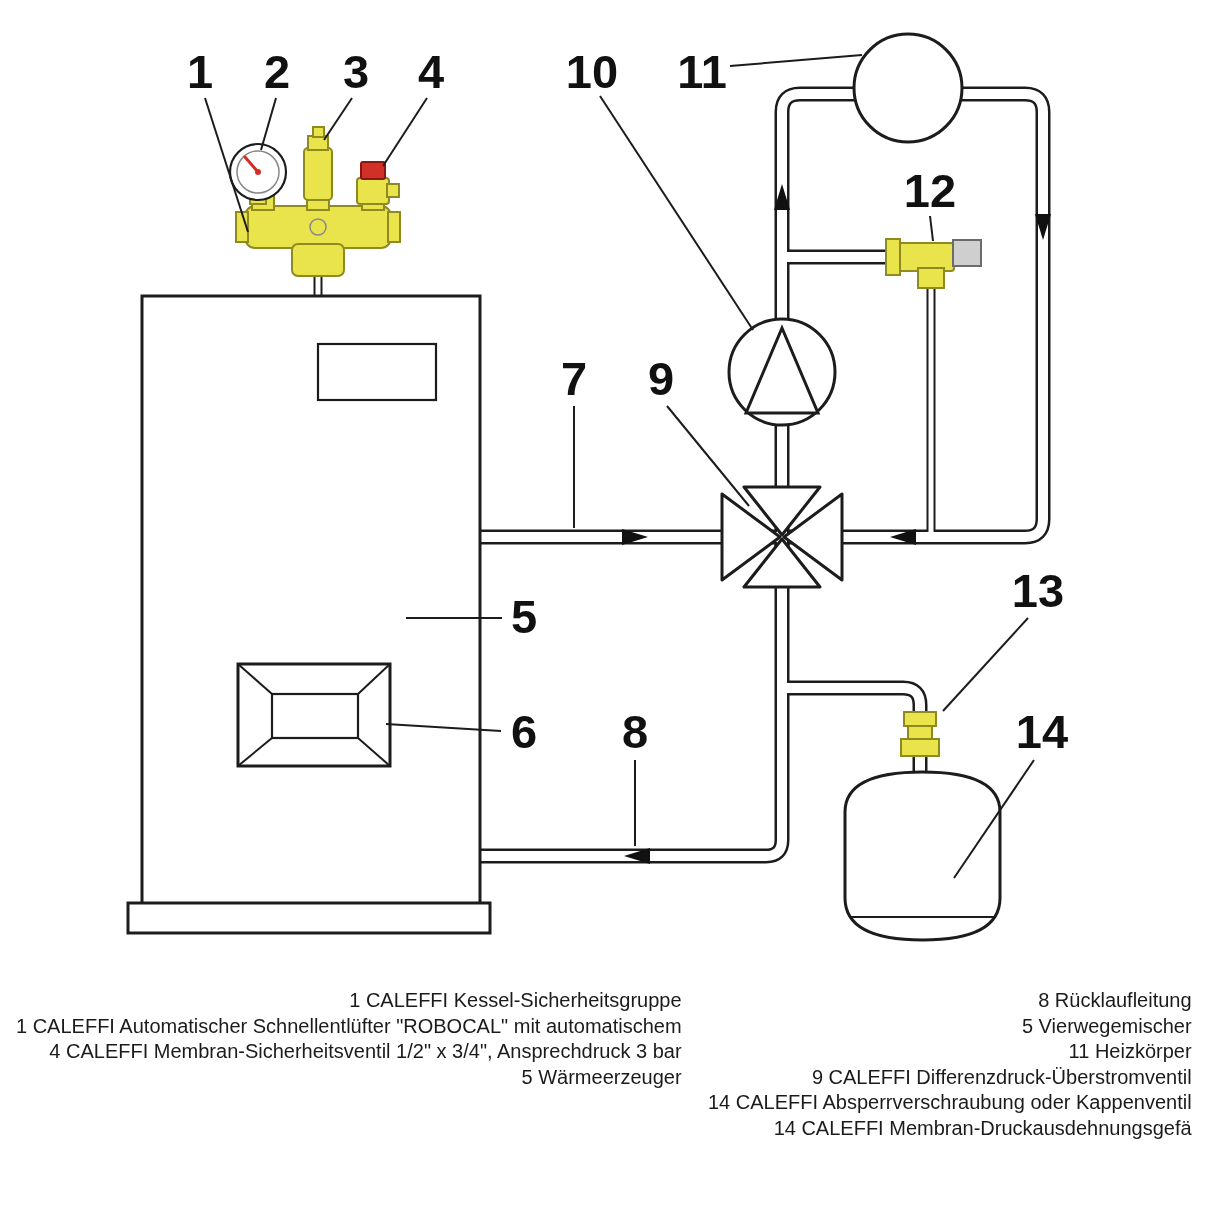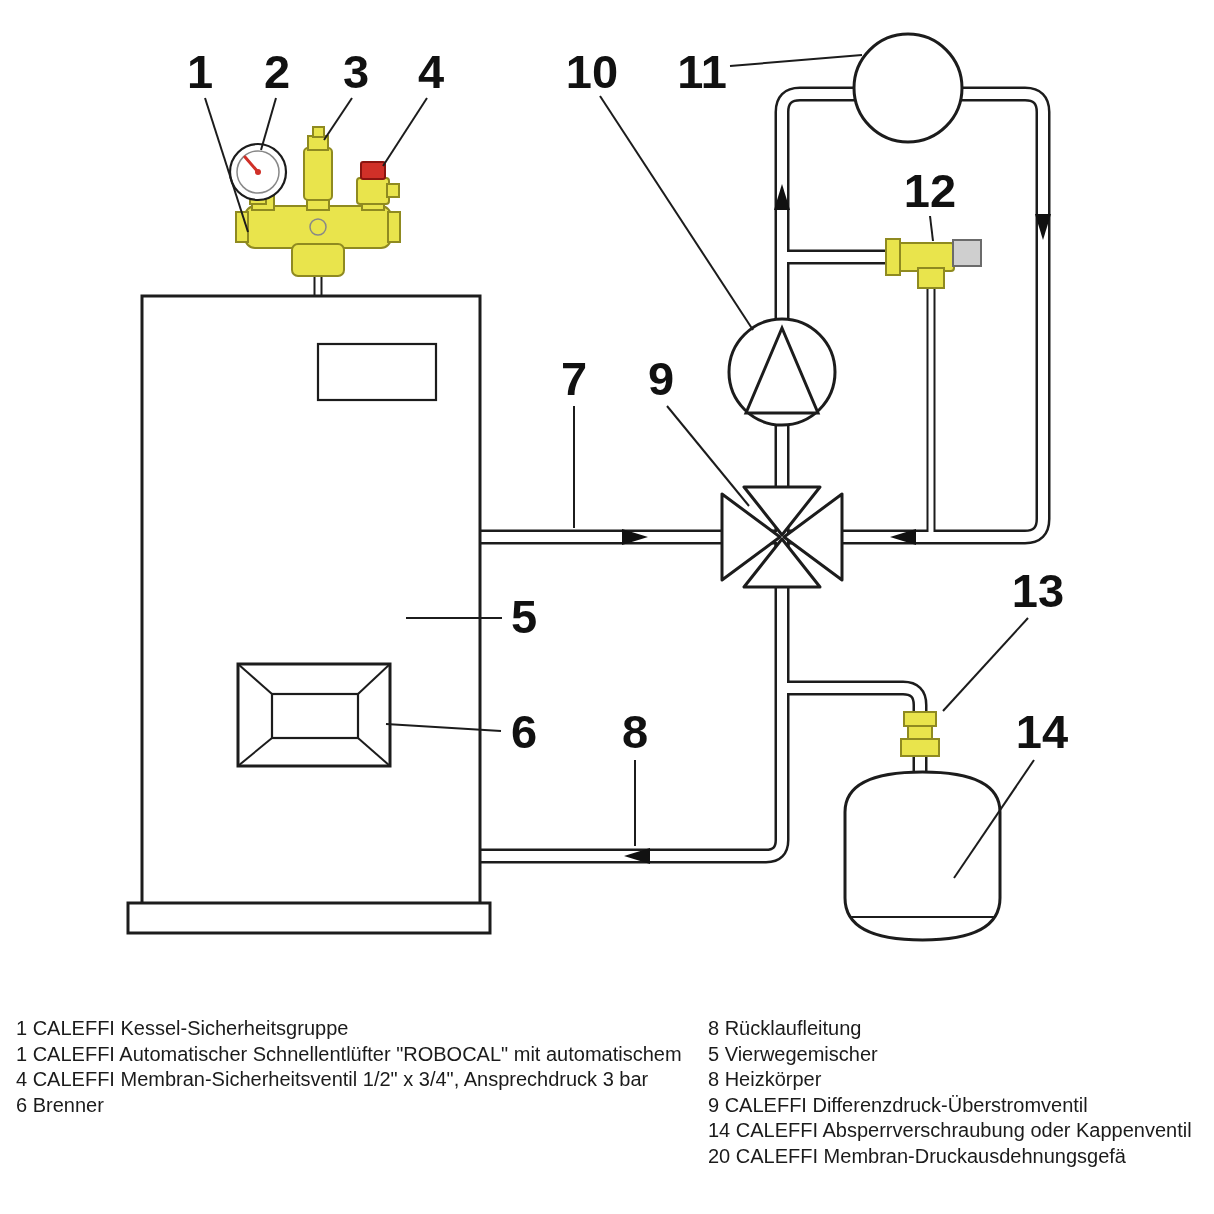--- a/index.html
+++ b/index.html
@@ -15,22 +15,22 @@
   .comp2{fill:#ffffff;stroke:#1c1c1c;stroke-width:2.2;}
   .brass{fill:#e9e44c;stroke:#8f8a20;stroke-width:2;}
   .redcap{fill:#d03028;stroke:#8a1410;stroke-width:2;}
   .greyknob{fill:#cfcfcf;stroke:#6b6b6b;stroke-width:2;}
   .leader{stroke:#1c1c1c;stroke-width:2;fill:none;}
   .arrow{fill:#111111;stroke:none;}
   .gaugedetail{stroke:#888888;stroke-width:1.5;fill:none;}
   .needle{stroke:#d03028;stroke-width:3;stroke-linecap:round;}
   .callout{font-family:"Liberation Sans",sans-serif;font-size:47px;font-weight:700;
            fill:#111111;text-anchor:middle;}
-  .legend-col{position:absolute;top:1016px;font-size:20px;line-height:25.5px;
-              color:#1b1b1b;white-space:nowrap;}
+  .legend-col{position:absolute;top:988px;font-size:20px;line-height:25.5px;
+              color:#1b1b1b;white-space:nowrap;text-align:right;}
 </style>
 </head>
 <body>
 
 <div class="canvas">
 
 <svg width="1214" height="1214" viewBox="0 0 1214 1214">
 
   <g>
     <path class="pipe-o" d="M 480 537 L 782 537"></path>
@@ -171,24 +171,24 @@
     <text class="callout" x="635" y="748">8</text>
     <text class="callout" x="1038" y="607">13</text>
     <text class="callout" x="1042" y="748">14</text>
   </g>
 </svg>
 
   <div class="legend-col" style="left:16px">
     <div>1 CALEFFI Kessel-Sicherheitsgruppe</div>
     <div>1 CALEFFI Automatischer Schnellentlüfter "ROBOCAL" mit automatischem</div>
     <div>4 CALEFFI Membran-Sicherheitsventil 1/2" x 3/4", Ansprechdruck 3 bar</div>
-    <div>6 Brenner</div>
+    <div>5 Wärmeerzeuger</div>
   </div>
   <div class="legend-col" style="left:708px">
     <div>8 Rücklaufleitung</div>
     <div>5 Vierwegemischer</div>
-    <div>8 Heizkörper</div>
+    <div>11 Heizkörper</div>
     <div>9 CALEFFI Differenzdruck-Überstromventil</div>
     <div>14 CALEFFI Absperrverschraubung oder Kappenventil</div>
-    <div>20 CALEFFI Membran-Druckausdehnungsgefä</div>
+    <div>14 CALEFFI Membran-Druckausdehnungsgefä</div>
   </div>
 
 </div>
 
 </body></html>

